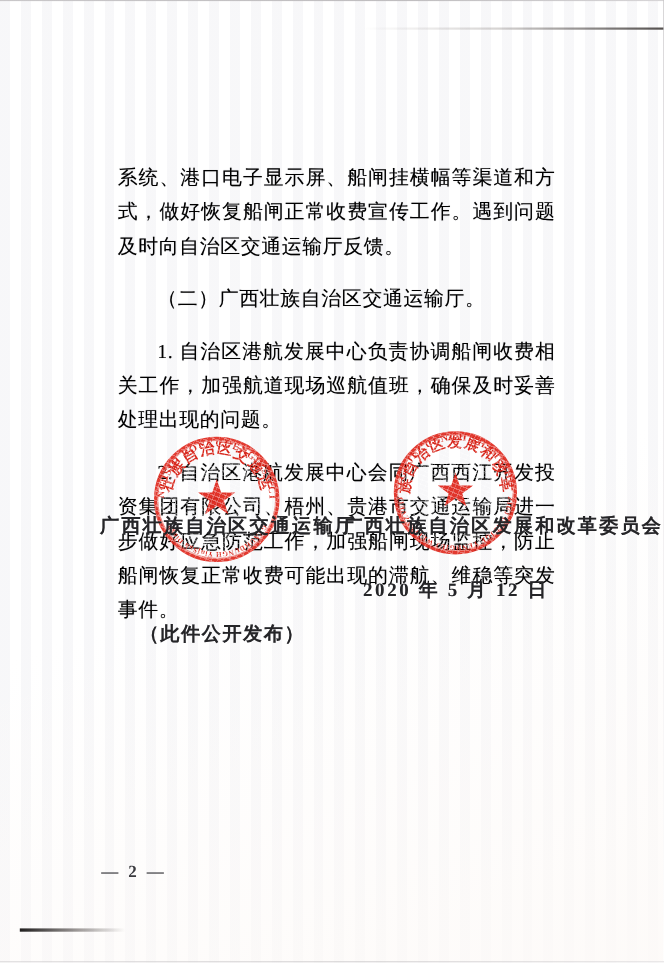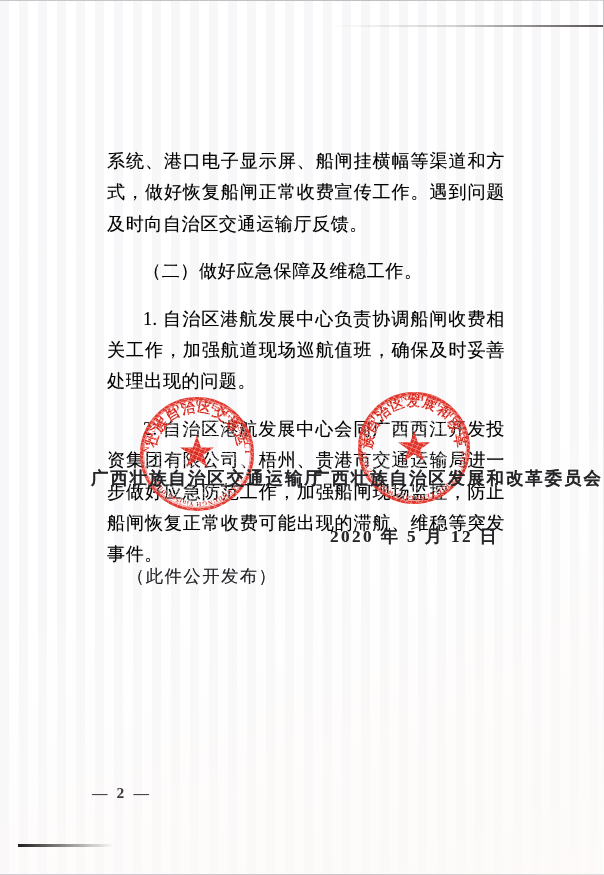--- a/index.html
+++ b/index.html
@@ -236,21 +236,21 @@
   }
   #publish-note-row {
     margin-top: 16px;
     padding-left: 36px;
   }
   #publish-note {
     font-size: 17.4px;
     letter-spacing: 1.4px;
     color: #252528;
     font-family: "Liberation Serif", "DejaVu Serif", serif;
-    font-weight: 400;
+    font-weight: 700;
     text-shadow: 0 0 0.6px rgba(50,50,56,0.4);
   }
 
   
   #page-number {
     position: absolute;
     left: 92px;
     top: 784px;
     font-size: 15.5px;
     letter-spacing: 2.6px;
@@ -266,21 +266,21 @@
 
   <div id="scan-banding"></div>
   <div id="scan-cast"></div>
 
   <div id="page-top-edge"></div>
   <div id="page-top-shadow"></div>
   <div id="page-right-edge"></div>
 
   <div id="doc-body">
     <p class="para cont">系统、港口电子显示屏、船闸挂横幅等渠道和方式，做好恢复船闸正常收费宣传工作。遇到问题及时向自治区交通运输厅反馈。</p>
-    <p class="para indent">（二）做好应急保障及维稳工作。</p>
+    <p class="para indent">（二）广西壮族自治区交通运输厅。</p>
     <p class="para indent">1. 自治区港航发展中心负责协调船闸收费相关工作，加强航道现场巡航值班，确保及时妥善处理出现的问题。</p>
     <p class="para indent">2. 自治区港航发展中心会同广西西江开发投资集团有限公司、梧州、贵港市交通运输局进一步做好应急防范工作，加强船闸现场监控，防止船闸恢复正常收费可能出现的滞航、维稳等突发事件。</p>
   </div>
 
   <div class="seal" id="seal-transport">
     <div class="seal-ring"></div>
     <div class="seal-ring-inner"></div>
     <svg class="seal-arc-svg" viewBox="0 0 114 114">
       <defs>
         <path id="arc-cn-1" d="M 15,57 A 42,42 0 0 1 99,57"></path>

